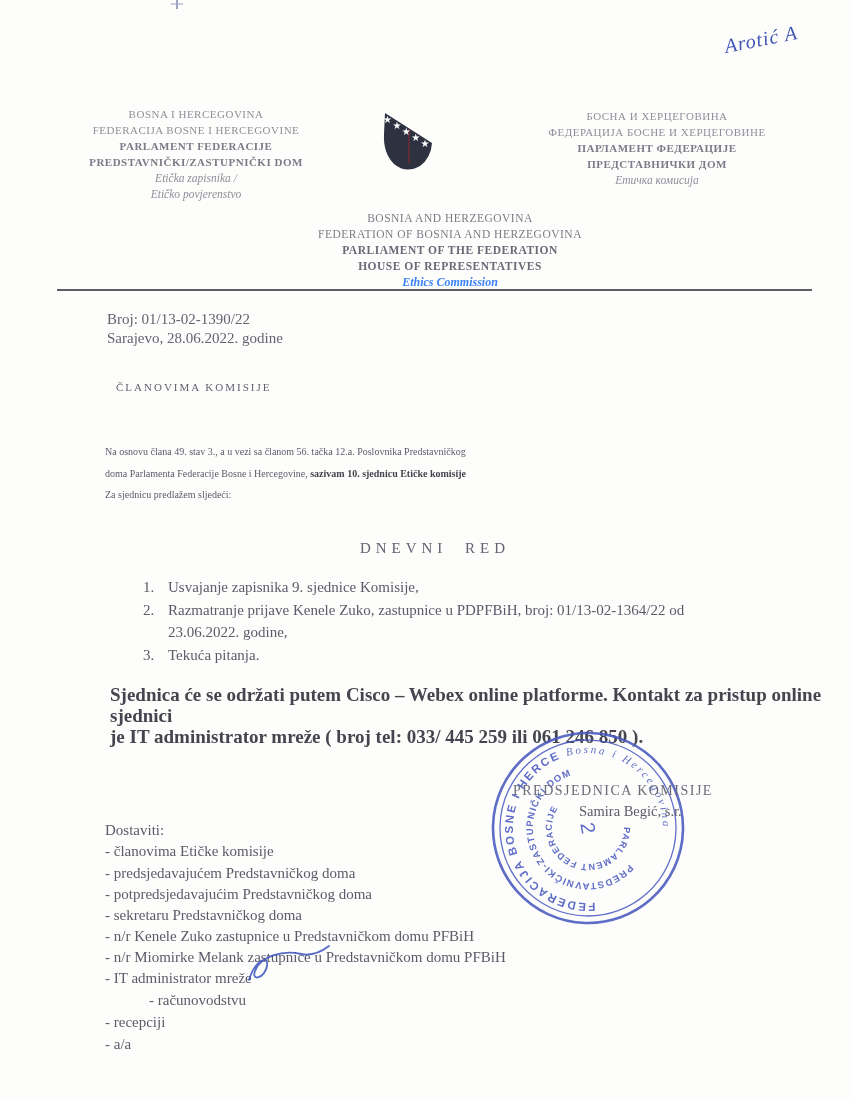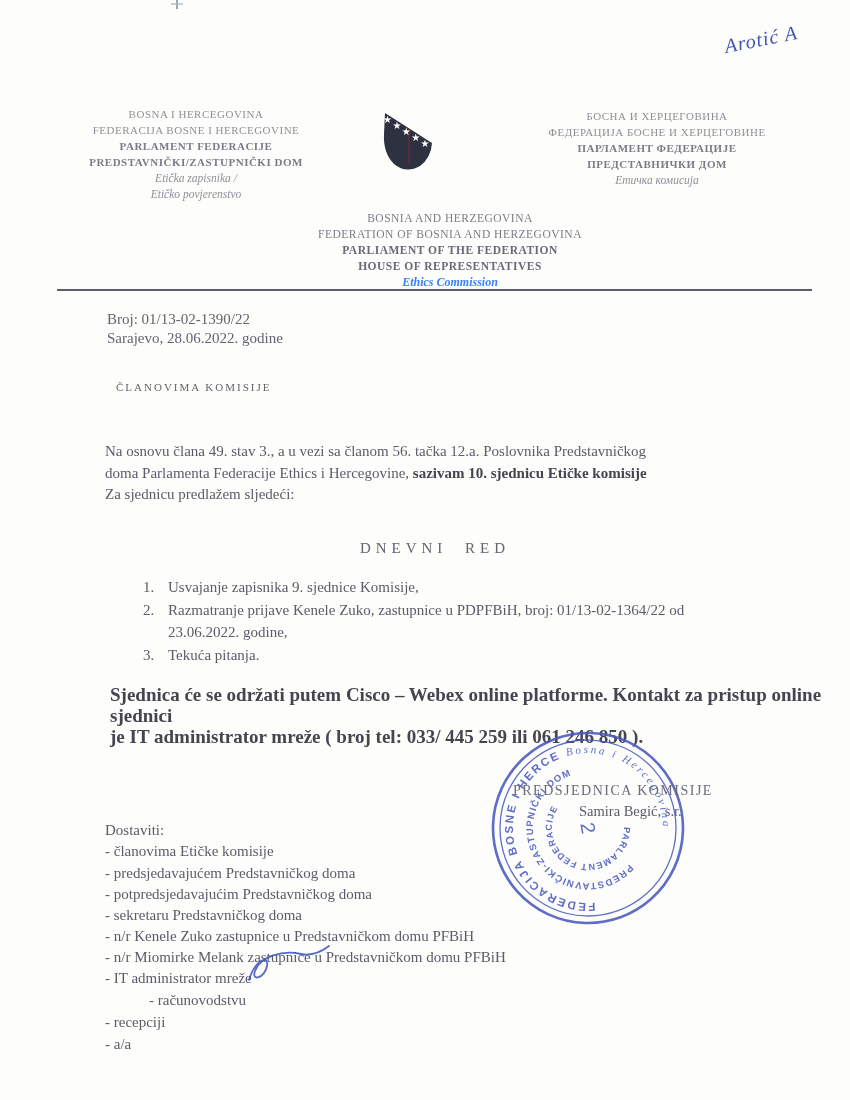--- a/index.html
+++ b/index.html
@@ -13,21 +13,21 @@
   
   .hdr{position:absolute;text-align:center;line-height:16px;}
   .hdr .caps{display:block;font-size:11px;letter-spacing:.5px;color:#8f8f9b;}
   .hdr .caps.b{font-weight:bold;color:#7b7b89;}
   .hdr .it{display:block;font-size:11.5px;font-style:italic;color:#8f8f9b;}
   .hdr-center .caps{font-size:11.5px;color:#7b7b88;}
   .hdr-center .caps.b{color:#696977;}
   .hdr-center .it{font-weight:bold;color:#3b82f6;font-size:12px;}
   .rule{position:absolute;left:57px;top:289px;width:755px;height:2px;background:#41414d;opacity:.85;}
   
-  .body-text{font-size:15px;line-height:21.5px;font-family:Liberation Serif, serif;}
+  .body-text{font-size:10px;line-height:21.5px;font-family:Liberation Serif, serif;}
   .bold{font-weight:bold;color:#45454f;}
   .ref{position:absolute;left:107px;top:310px;font-size:15px;line-height:19px;color:#636372;}
   .addressee{position:absolute;left:116px;top:381px;font-size:11px;letter-spacing:2px;color:#636372;}
   .intro{position:absolute;left:105px;top:441px;width:672px;}
   .agenda-title{position:absolute;left:105px;top:540px;width:660px;text-align:center;
     font-size:15px;letter-spacing:5px;word-spacing:9px;color:#636372;}
   .agenda{position:absolute;left:143px;top:576px;font-size:15px;line-height:22.5px;}
   .agenda-row{display:flex;}
   .agenda-row .num{width:25px;flex:none;}
   .note{position:absolute;left:110px;top:684px;width:715px;font-size:19px;line-height:21px;
@@ -98,21 +98,21 @@
 
   <div class="ref">
     <div>Broj: 01/13-02-1390/22</div>
     <div>Sarajevo, 28.06.2022. godine</div>
   </div>
 
   <div class="addressee">ČLANOVIMA KOMISIJE</div>
 
   <div class="intro body-text">
     <div><span>Na osnovu člana 49. stav 3., a u vezi sa članom 56. tačka 12.a. Poslovnika Predstavničkog</span></div>
-    <div><span>doma Parlamenta Federacije Ethics i  Hercegovine, </span><span class="bold">sazivam 10. sjednicu Etičke komisije</span></div>
+    <div><span>doma Parlamenta Federacije Bosne i  Hercegovine, </span><span class="bold">sazivam 10. sjednicu Etičke komisije</span></div>
     <div><span>Za sjednicu predlažem sljedeći:</span></div>
   </div>
 
   <div class="agenda-title">DNEVNI RED</div>
   <div class="agenda">
     <div class="agenda-row">
       <span class="num">1.</span>
       <span>Usvajanje zapisnika 9. sjednice Komisije,</span>
     </div>
     <div class="agenda-row">

